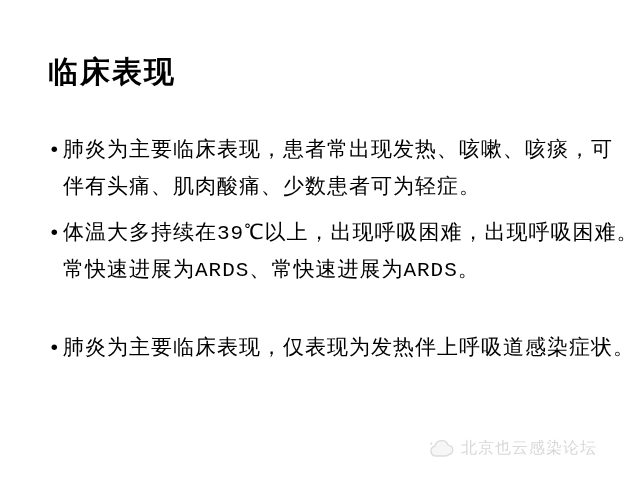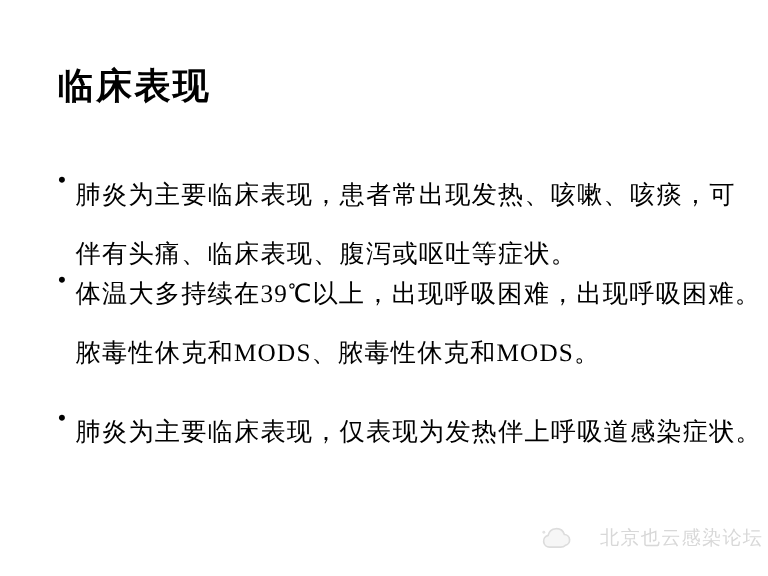--- a/index.html
+++ b/index.html
@@ -2,21 +2,21 @@
 <html><head>
 <meta charset="utf-8">
 <style>
   html, body { margin: 0; padding: 0; background: #ffffff; }
   .slide {
     position: relative;
     width: 640px;
     height: 480px;
     background: #ffffff;
     overflow: hidden;
-    font-family: Liberation Serif, serif;
+    font-family: Liberation Mono, monospace;
     color: #000000;
   }
   .title {
     position: absolute;
     left: 48px;
     top: 52px;
     margin: 0;
     font-size: 30px;
     font-weight: 600;
     letter-spacing: 2px;
@@ -31,58 +31,58 @@
     letter-spacing: 1px;
   }
   .bullet-marker {
     position: absolute;
     left: 0;
     top: 0;
     font-size: 21px;
     line-height: 37px;
   }
   .bullet-lines { margin-left: 15px; }
-  .bullet-line { white-space: nowrap; margin-top: 12px; }
+  .bullet-line { white-space: nowrap; }
   .item-1 { top: 132px; }
   .item-2 { top: 215px; }
   .item-3 { top: 330px; }
   .watermark {
     position: absolute;
-    left: 450px;
+    left: 428px;
     top: 438px;
     display: flex;
     align-items: center;
-    gap: 22px;
+    gap: 5px;
     color: #d8d8d8;
     font-size: 16px;
     letter-spacing: 1px;
     white-space: nowrap;
   }
   .cloud-icon { display: inline-block; width: 28px; height: 20px; }
 </style>
 </head>
 <body>
 
 <div class="slide">
 
   <h1 class="title">临床表现</h1>
 
   <div class="bullet-item item-1">
     <span class="bullet-marker">•</span>
     <div class="bullet-lines">
       <div class="bullet-line">肺炎为主要临床表现，患者常出现发热、咳嗽、咳痰，可</div>
-      <div class="bullet-line">伴有头痛、临床表现、腹泻或呕吐等症状。</div>
+      <div class="bullet-line">伴有头痛、肌肉酸痛、少数患者可为轻症。</div>
     </div>
   </div>
 
   <div class="bullet-item item-2">
     <span class="bullet-marker">•</span>
     <div class="bullet-lines">
       <div class="bullet-line">体温大多持续在39℃以上，出现呼吸困难，出现呼吸困难。</div>
-      <div class="bullet-line">脓毒性休克和MODS、脓毒性休克和MODS。</div>
+      <div class="bullet-line">常快速进展为ARDS、常快速进展为ARDS。</div>
     </div>
   </div>
 
   <div class="bullet-item item-3">
     <span class="bullet-marker">•</span>
     <div class="bullet-lines">
       <div class="bullet-line">肺炎为主要临床表现，仅表现为发热伴上呼吸道感染症状。</div>
     </div>
   </div>
 

